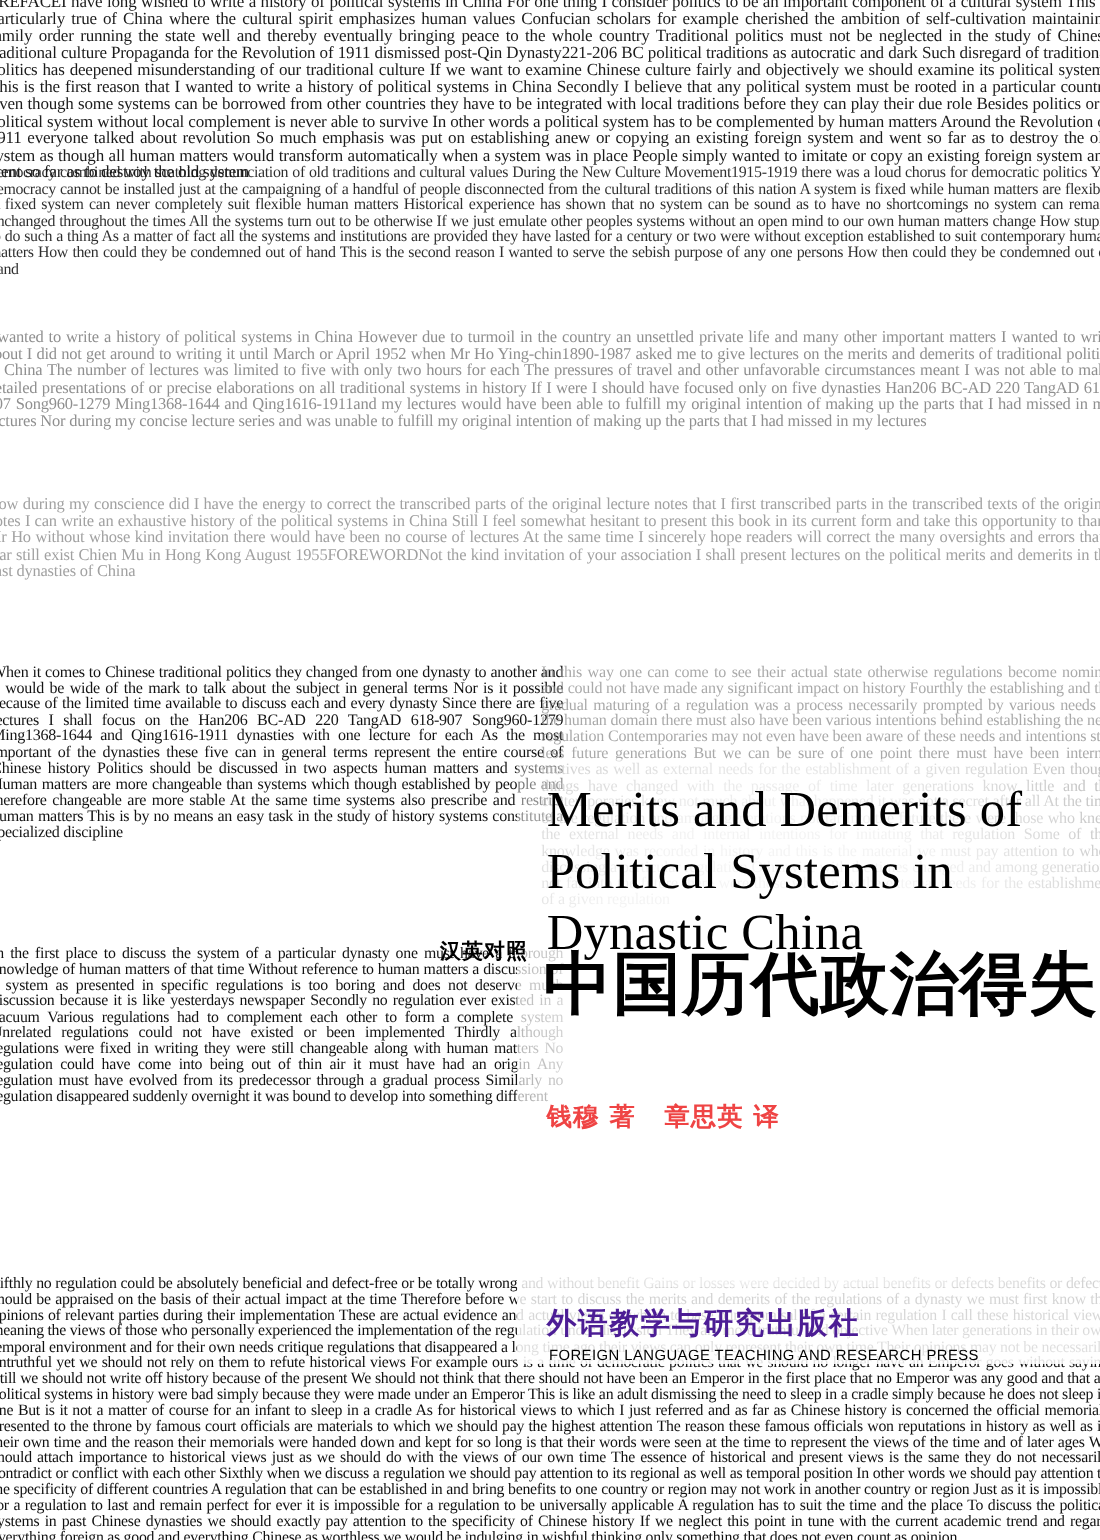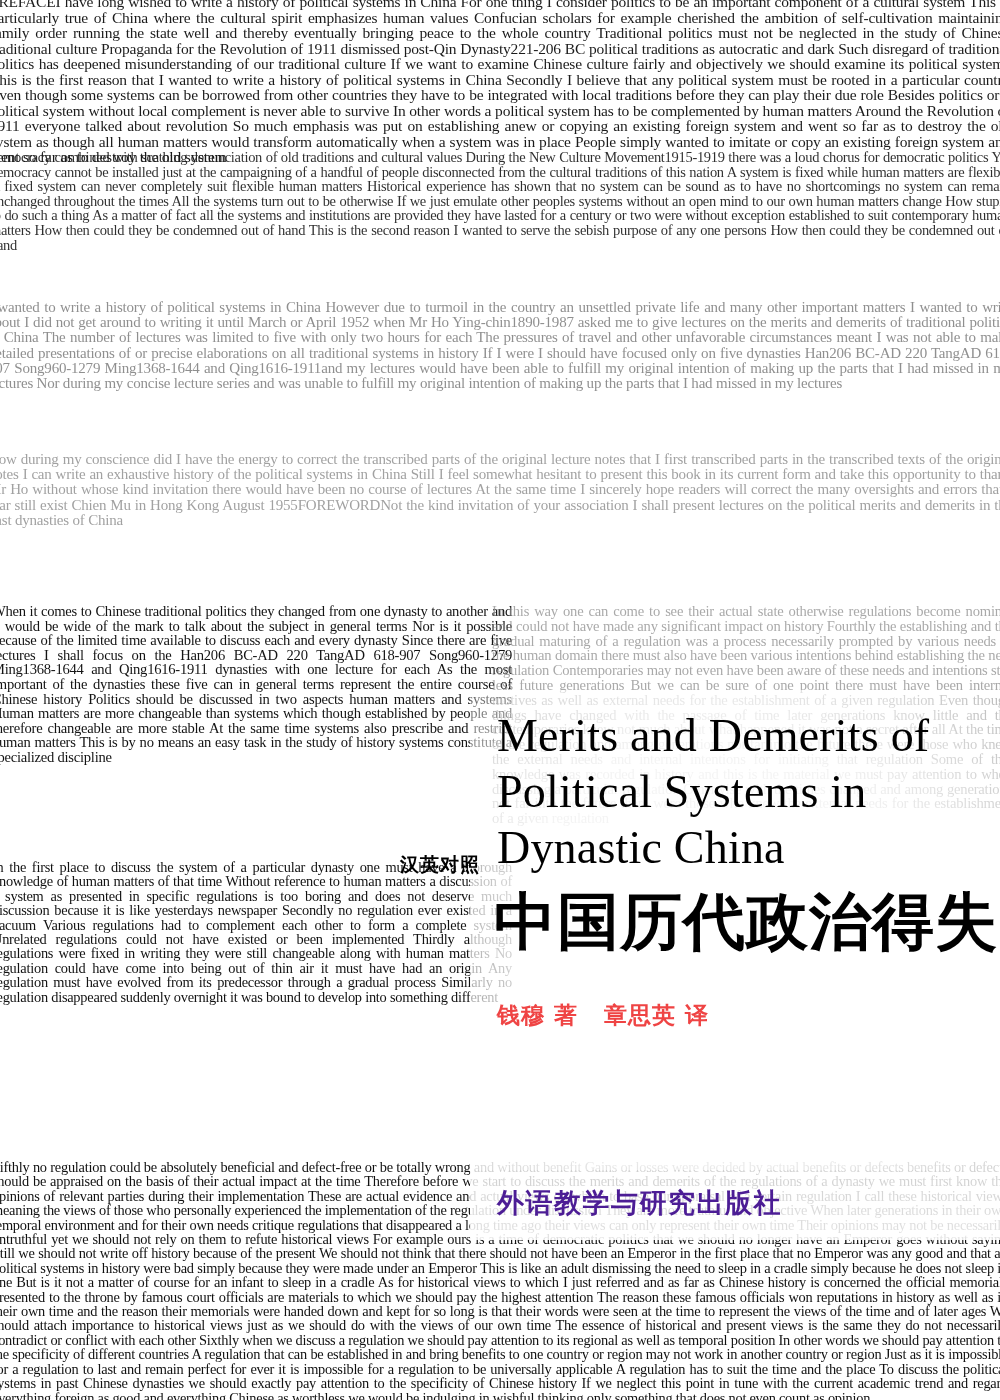--- a/index.html
+++ b/index.html
@@ -170,21 +170,21 @@
     font-size: 46px;
     line-height: 56px;
     color: #000;
     letter-spacing: 0.2px;
   }
   .eng-title .l { display: block; white-space: nowrap; }
 
   .cn-title {
     position: absolute;
     left: 494px;
-    top: 880px;
+    top: 852px;
     font-family: "DejaVu Sans", sans-serif;
     font-size: 62px;
     font-weight: 700;
     color: #000;
     letter-spacing: 1px;
     white-space: nowrap;
   }
 
   .byline {
     position: absolute;
@@ -250,15 +250,16 @@
       <span class="l">Dynastic China</span>
     </div>
 
     <div class="cn-title">中国历代政治得失</div>
 
     <div class="byline">
       <span>钱穆 著</span><span class="gap"></span><span>章思英 译</span>
     </div>
 
     <div class="publisher-cn">外语教学与研究出版社</div>
+    <div class="publisher-en">FOREIGN LANGUAGE TEACHING AND RESEARCH PRESS</div>
 
   </div>
 </div>
 
 </body></html>

